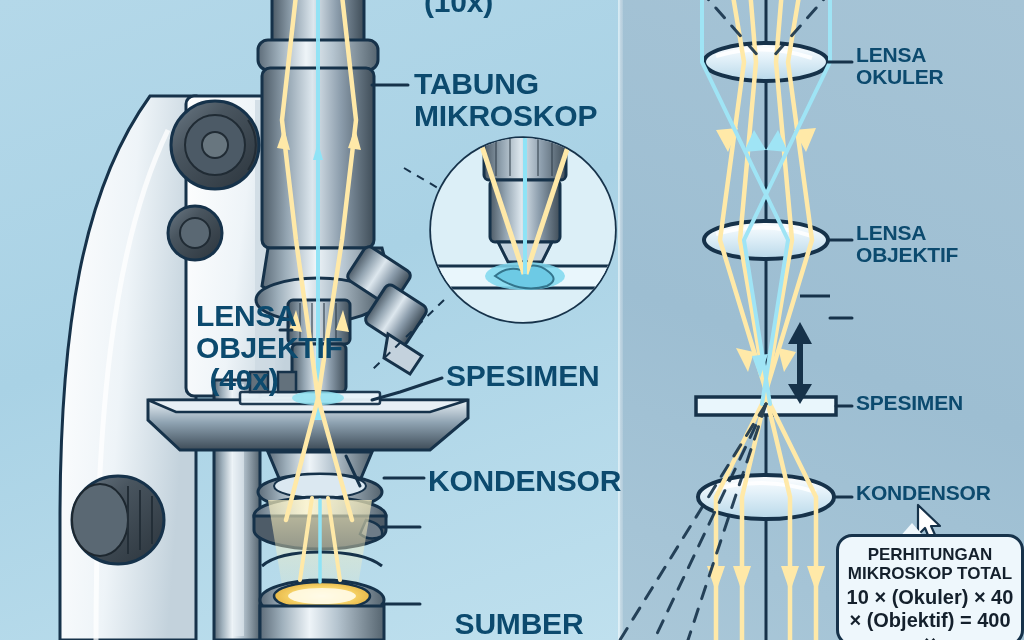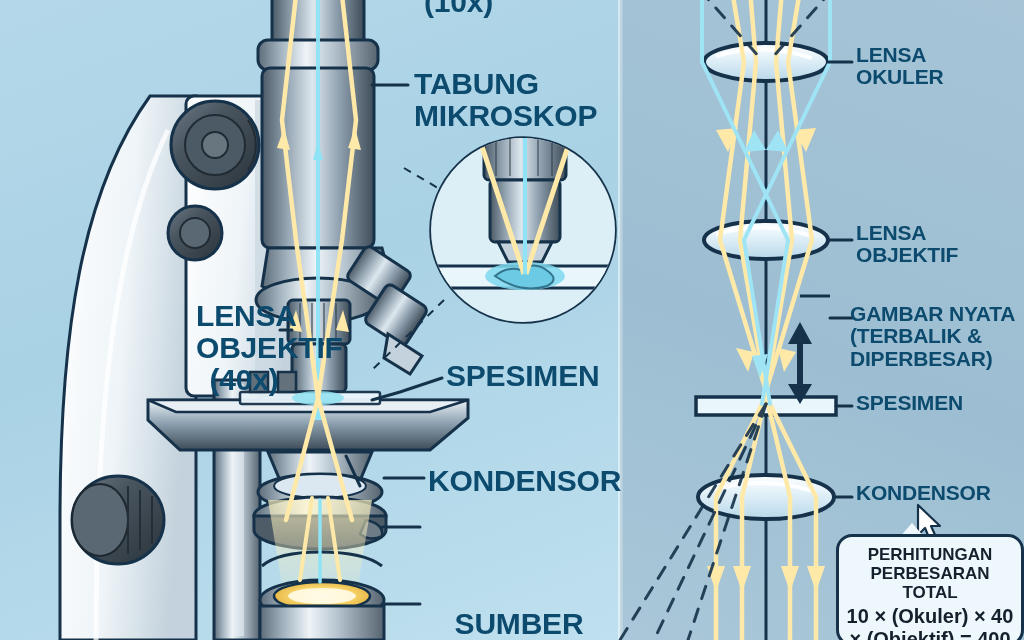--- a/index.html
+++ b/index.html
@@ -361,30 +361,27 @@
 
   <div class="lbl sz22 c" style="left:424px; top:608px; width:190px;">SUMBER CAHAYA
 (LED/LAMPU)</div>
 
   <div class="lbl sz21" style="left:856px; top:44px;">LENSA
 OKULER</div>
 
   <div class="lbl sz21" style="left:856px; top:222px;">LENSA
 OBJEKTIF</div>
 
-  <div class="lbl sz21" style="left:850px; top:303px;">GAMBAR NYATA
-(TERBALIK &amp;
-DIPERBESAR)</div>
 
   <div class="lbl sz21" style="left:856px; top:392px;">SPESIMEN</div>
 
   <div class="lbl sz21" style="left:856px; top:482px;">KONDENSOR</div>
 
   <div id="calc-tail"></div>
   <div id="calc-box">
     <div id="calc-title">PERHITUNGAN
-PERBESARAN TOTAL</div>
+MIKROSKOP TOTAL</div>
     <div id="calc-lines">10 × (Okuler) ×
 40 × (Objektif)
 = 400 ×</div>
   </div>
 
 </div>
 
 </body></html>

